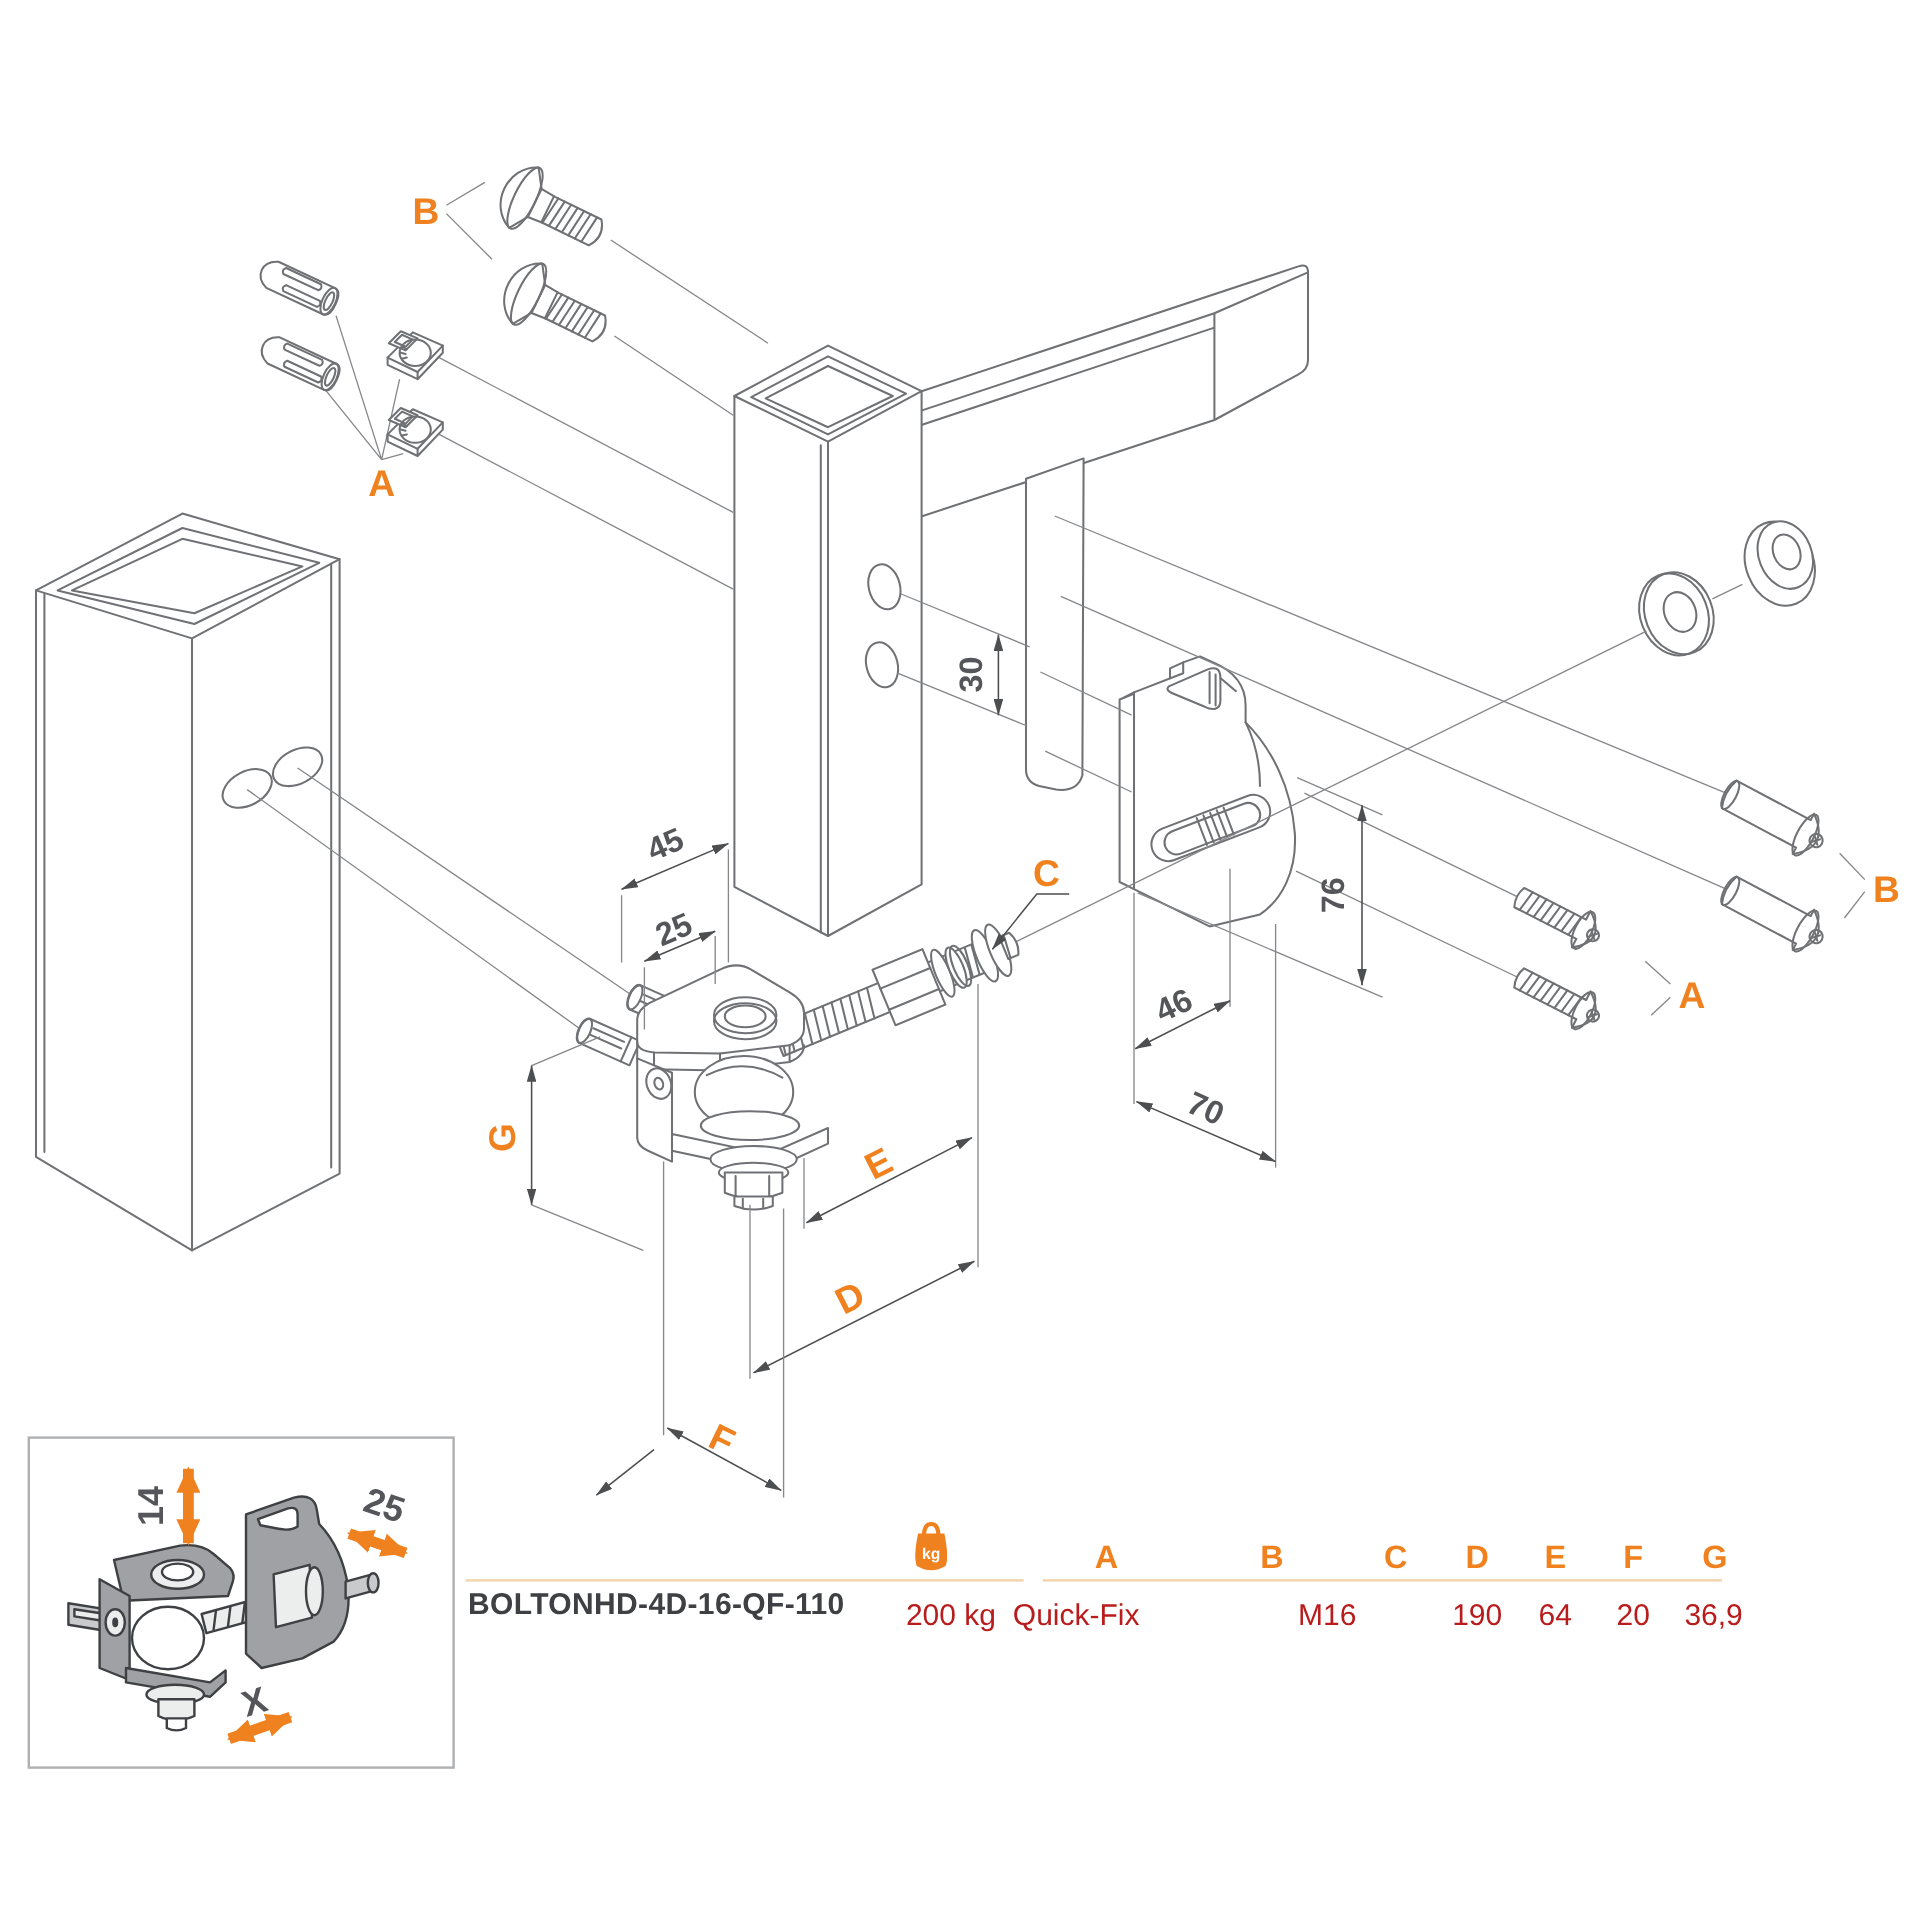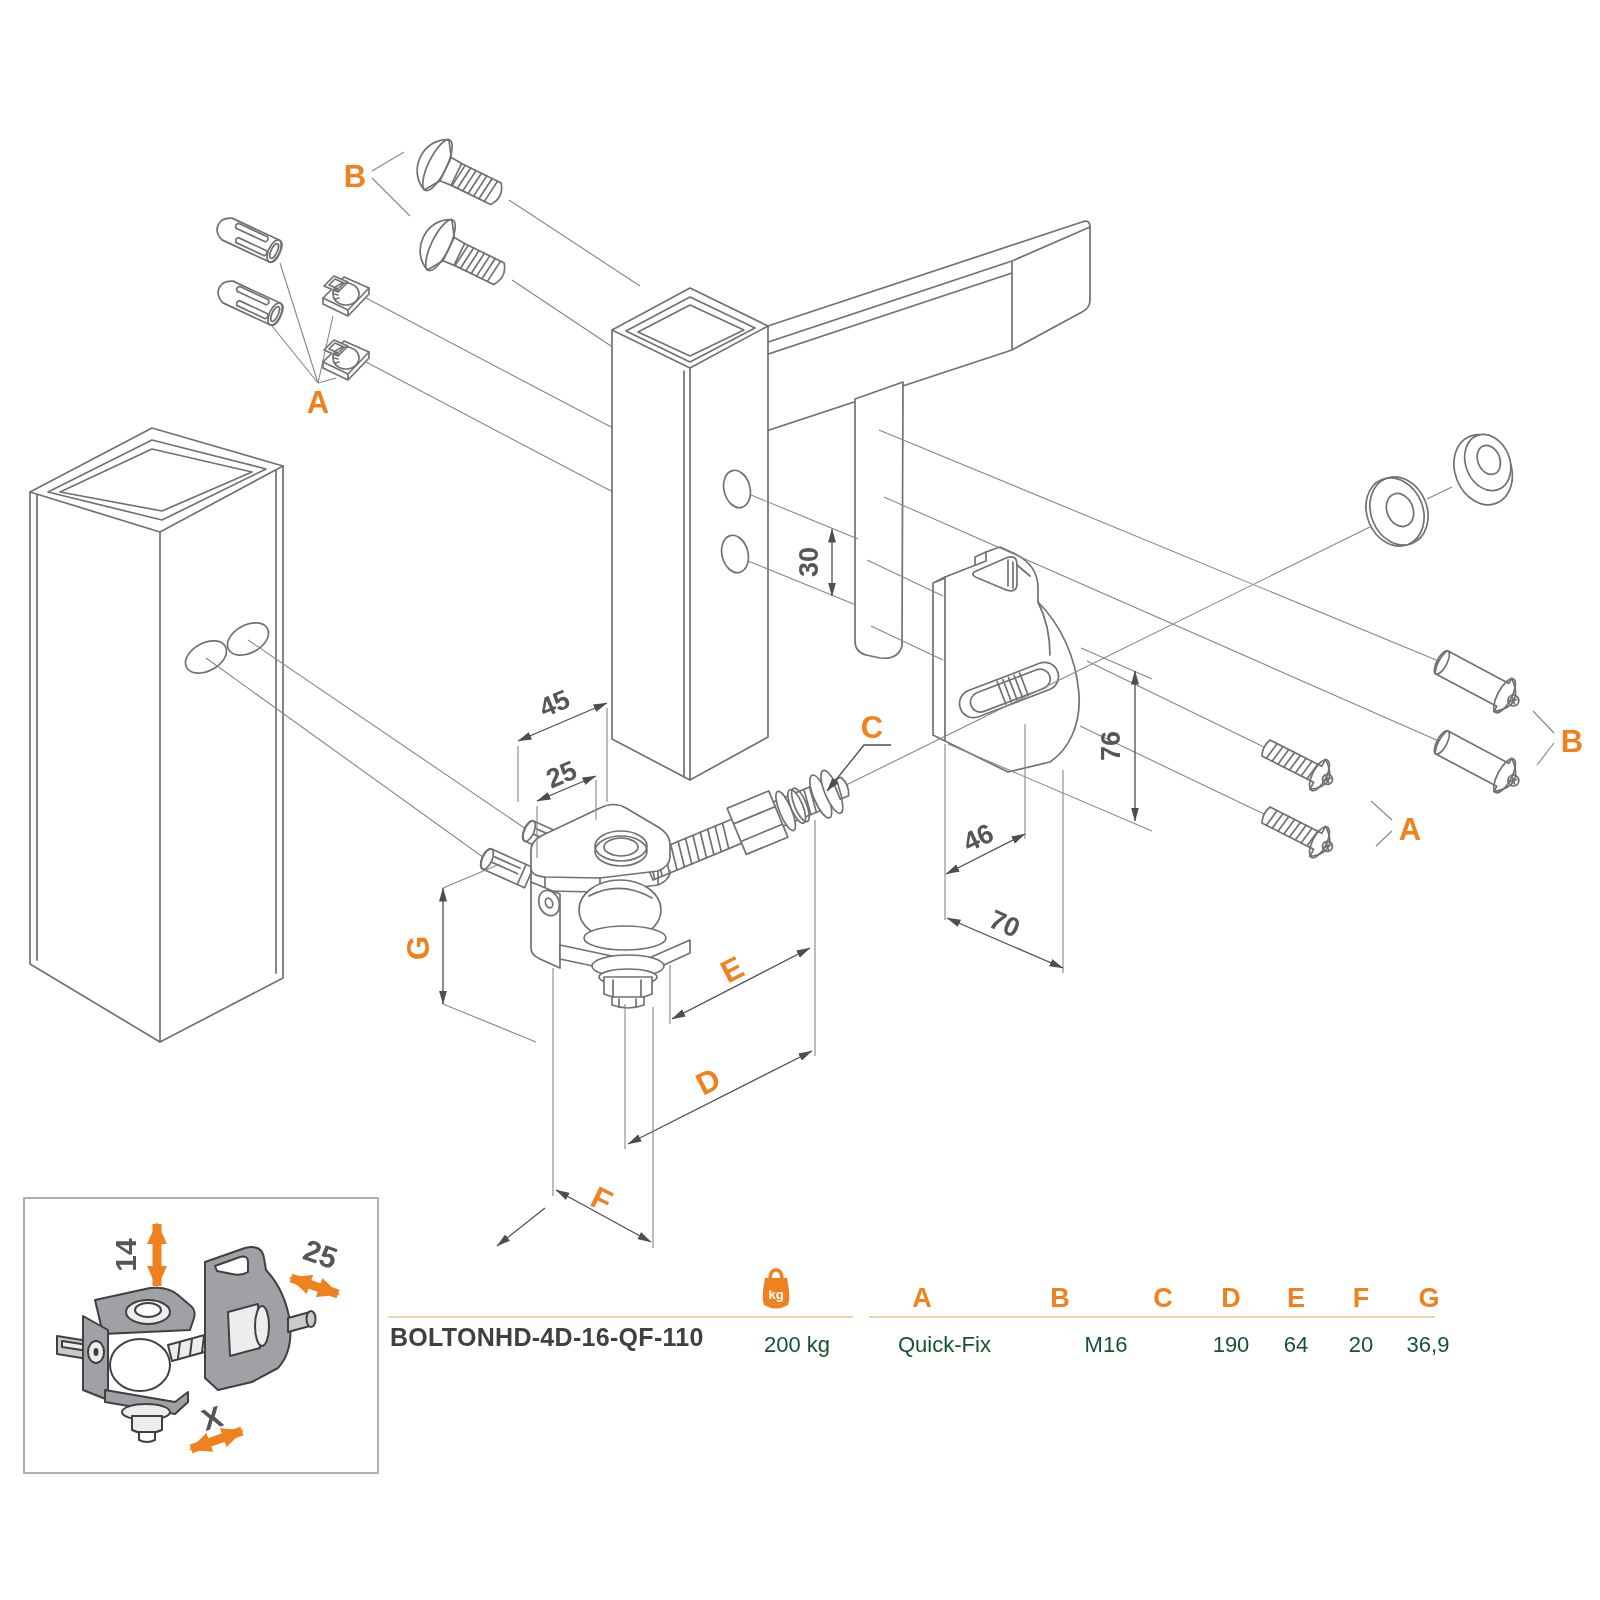--- a/index.html
+++ b/index.html
@@ -12,21 +12,21 @@
   .dim{fill:none;stroke:#4d4e50;stroke-width:1.3;}
   .dimtxt{font-family:"Liberation Sans",sans-serif;font-size:27px;font-weight:700;fill:#55565a;}
   .calltxt{font-family:"Liberation Sans",sans-serif;font-size:31px;font-weight:700;fill:#f0811f;}
   .insettxt{font-family:"Liberation Sans",sans-serif;font-size:30px;font-weight:700;fill:#55565a;}
   .ipart-dark{fill:#9fa1a4;stroke:#3f4043;stroke-width:2;stroke-linejoin:round;}
   .ipart-mid{fill:#c9cacc;stroke:#3f4043;stroke-width:2;stroke-linejoin:round;}
   .ipart-lite{fill:#eceded;stroke:#3f4043;stroke-width:2;stroke-linejoin:round;}
   .ipart-white{fill:#ffffff;stroke:#3f4043;stroke-width:2;stroke-linejoin:round;}
   .tbl{position:absolute;white-space:nowrap;}
   .tbl-name{font-size:25px;font-weight:700;color:#3f4043;letter-spacing:.3px;}
-  .tbl-val{font-size:22px;color:#14532d;}
+  .tbl-val{font-size:25px;color:#b91c1c;}
   .tbl-head{font-size:27px;font-weight:700;color:#f0811f;}
   .rule{position:absolute;height:2px;background:#f2d4ab;}
   .ctr{transform:translateX(-50%);}
 </style>
 </head>
 <body>
 
 <div id="stage">
 <svg width="1600" height="1600" viewBox="0 0 1600 1600">
   <defs>
@@ -309,21 +309,21 @@
   <span class="tbl tbl-head ctr" style="left:1231px;top:1283px">D</span>
   <span class="tbl tbl-head ctr" style="left:1296px;top:1283px">E</span>
   <span class="tbl tbl-head ctr" style="left:1361px;top:1283px">F</span>
   <span class="tbl tbl-head ctr" style="left:1429px;top:1283px">G</span>
 
   <div class="rule" style="left:388px;top:1316px;width:465px"></div>
   <div class="rule" style="left:869px;top:1316px;width:566px"></div>
 
   <span class="tbl tbl-name" style="left:390px;top:1323px">BOLTONHD-4D-16-QF-110</span>
   <span class="tbl tbl-val" style="left:700px;top:1332px;width:130px;text-align:right">200 kg</span>
-  <span class="tbl tbl-val" style="left:898px;top:1332px">Quick-Fix</span>
+  <span class="tbl tbl-val" style="left:844px;top:1332px">Quick-Fix</span>
   <span class="tbl tbl-val ctr" style="left:1060px;top:1332px"></span>
   <span class="tbl tbl-val ctr" style="left:1106px;top:1332px">M16</span>
   <span class="tbl tbl-val ctr" style="left:1231px;top:1332px">190</span>
   <span class="tbl tbl-val ctr" style="left:1296px;top:1332px">64</span>
   <span class="tbl tbl-val ctr" style="left:1361px;top:1332px">20</span>
   <span class="tbl tbl-val ctr" style="left:1428px;top:1332px">36,9</span>
 </div>
 </div>
 
 </body></html>

